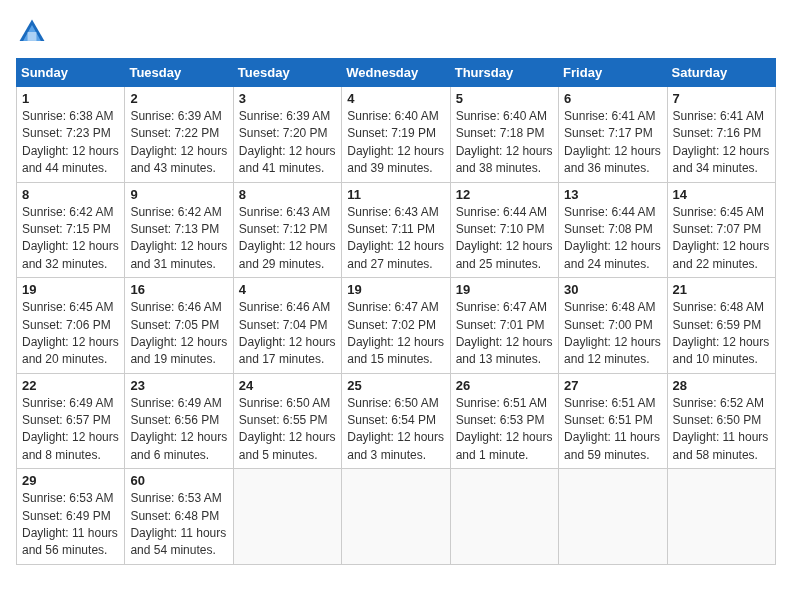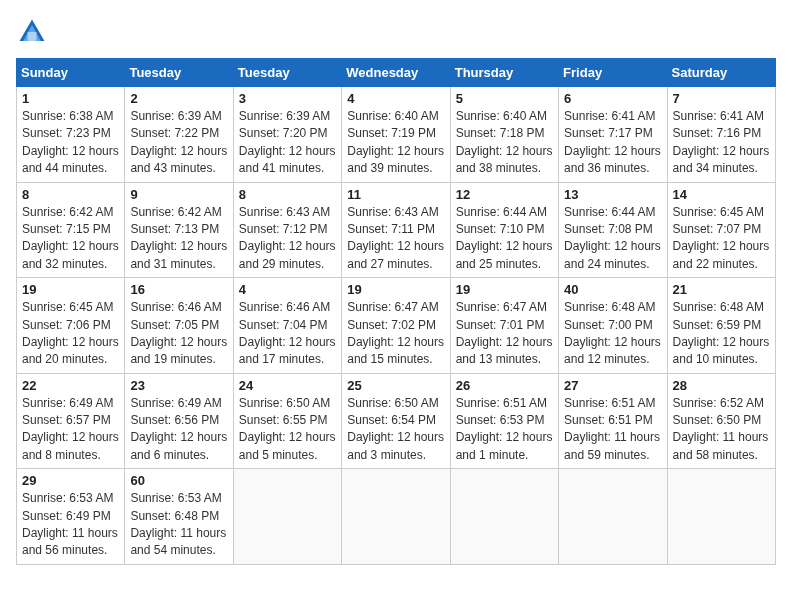--- a/index.html
+++ b/index.html
@@ -153,21 +153,21 @@
         <td><span class="day-num">19</span>
 <span class="day-info">Sunrise: 6:45 AM<br>Sunset: 7:06 PM<br>Daylight: 12 hours and 20 minutes.</span></td>
         <td><span class="day-num">16</span>
 <span class="day-info">Sunrise: 6:46 AM<br>Sunset: 7:05 PM<br>Daylight: 12 hours and 19 minutes.</span></td>
         <td><span class="day-num">4</span>
 <span class="day-info">Sunrise: 6:46 AM<br>Sunset: 7:04 PM<br>Daylight: 12 hours and 17 minutes.</span></td>
         <td><span class="day-num">19</span>
 <span class="day-info">Sunrise: 6:47 AM<br>Sunset: 7:02 PM<br>Daylight: 12 hours and 15 minutes.</span></td>
         <td><span class="day-num">19</span>
 <span class="day-info">Sunrise: 6:47 AM<br>Sunset: 7:01 PM<br>Daylight: 12 hours and 13 minutes.</span></td>
-        <td><span class="day-num">40</span>
+        <td><span class="day-num">30</span>
 <span class="day-info">Sunrise: 6:48 AM<br>Sunset: 7:00 PM<br>Daylight: 12 hours and 12 minutes.</span></td>
         <td><span class="day-num">21</span>
 <span class="day-info">Sunrise: 6:48 AM<br>Sunset: 6:59 PM<br>Daylight: 12 hours and 10 minutes.</span></td>
       </tr>
       <tr>
         <td><span class="day-num">22</span>
 <span class="day-info">Sunrise: 6:49 AM<br>Sunset: 6:57 PM<br>Daylight: 12 hours and 8 minutes.</span></td>
         <td><span class="day-num">23</span>
 <span class="day-info">Sunrise: 6:49 AM<br>Sunset: 6:56 PM<br>Daylight: 12 hours and 6 minutes.</span></td>
         <td><span class="day-num">24</span>

